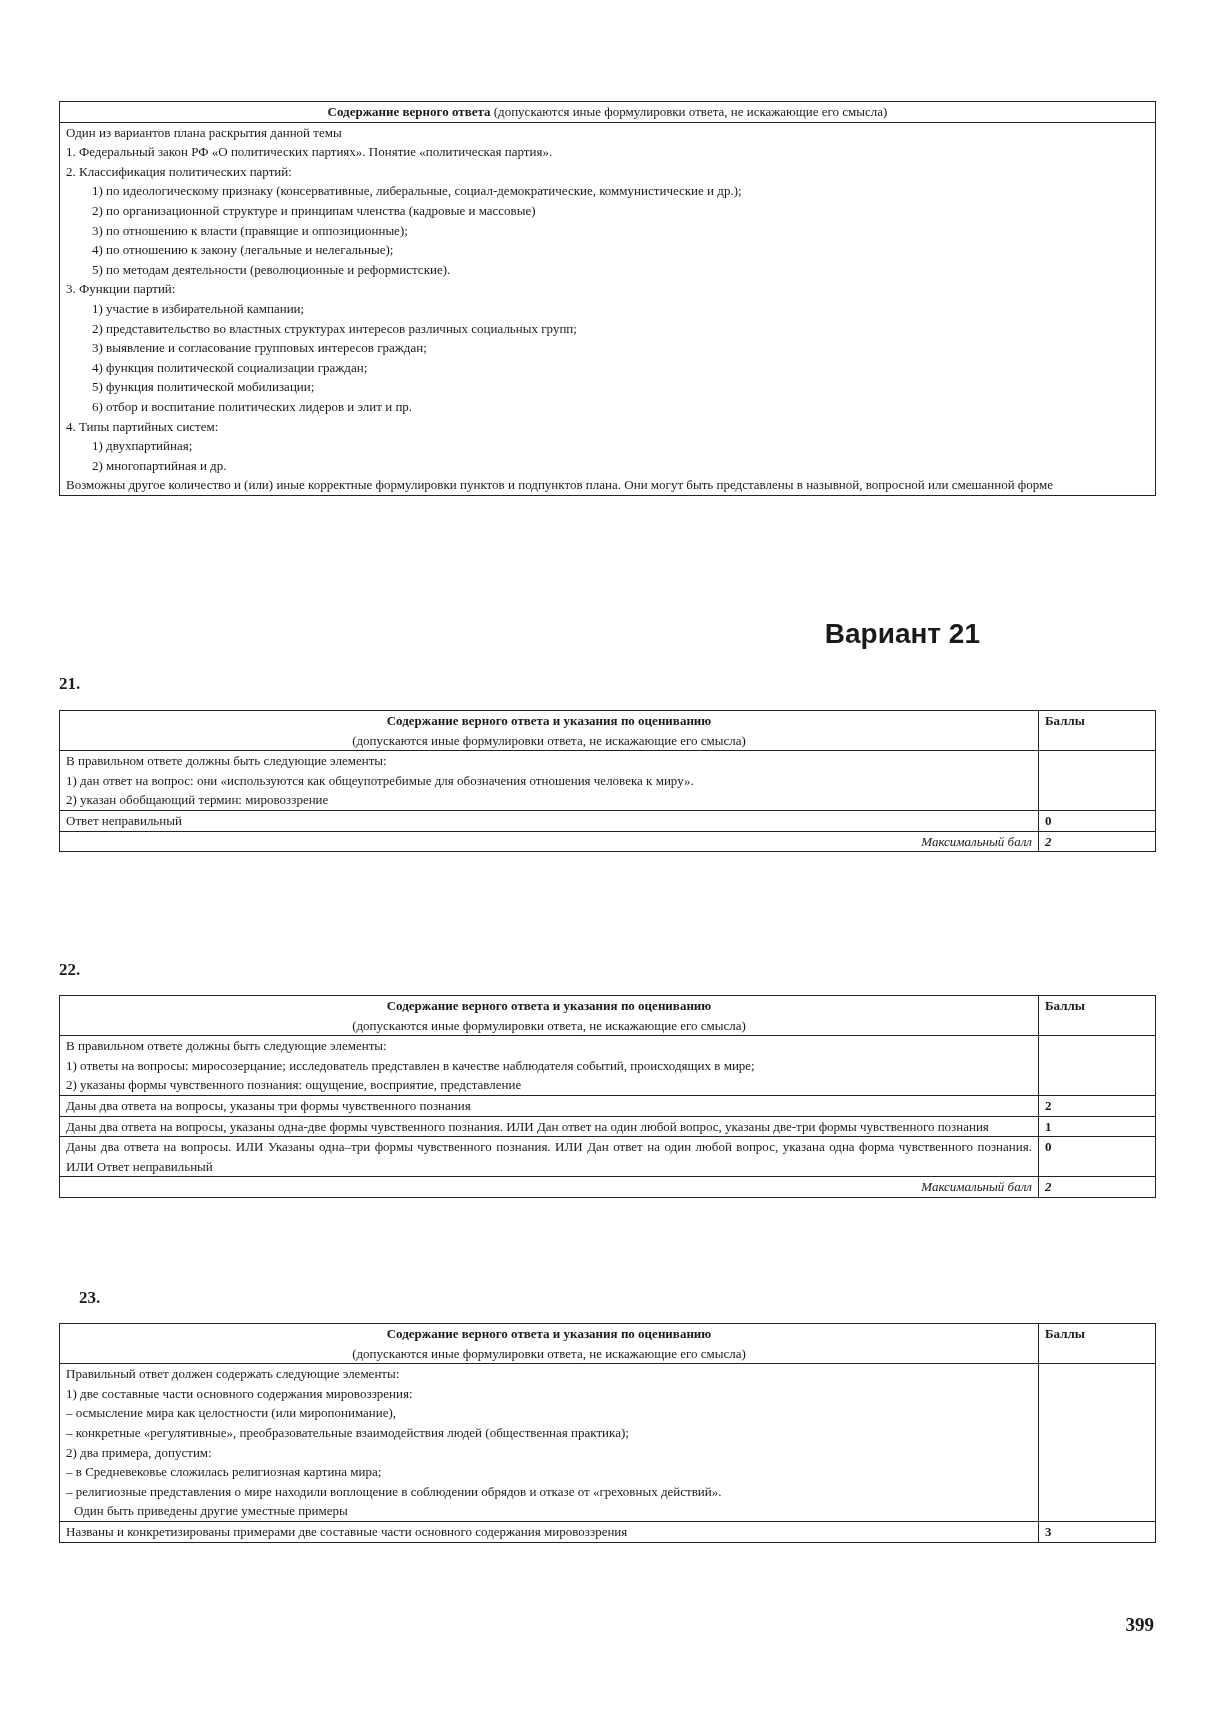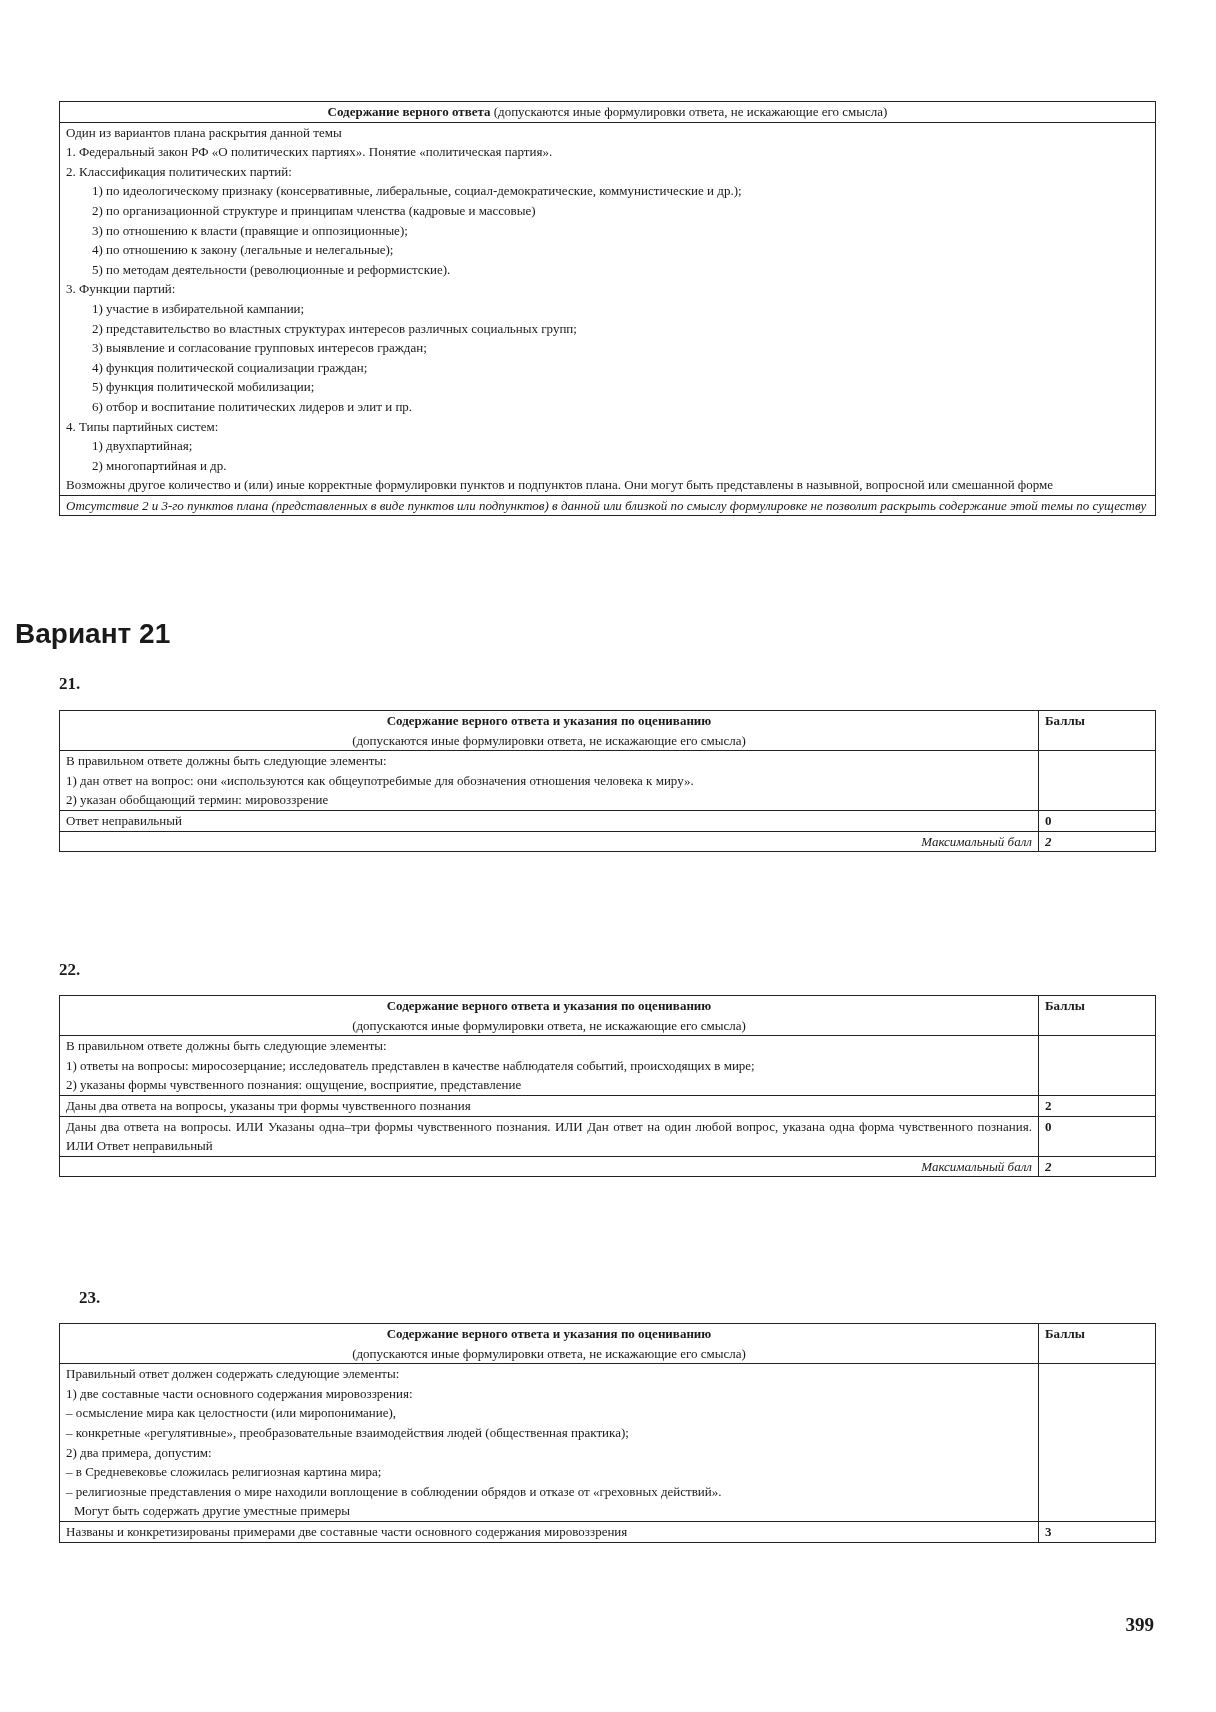--- a/index.html
+++ b/index.html
@@ -9,22 +9,22 @@
   .tbl td { border:1.6px solid #222; padding:0 6px; vertical-align:top; }
   .hdr { text-align:center; }
   .b { font-weight:bold; }
   .it { font-style:italic; }
   .just { text-align:justify; }
   .ind { padding-left:26px; display:block; }
   .line { display:block; }
   .score { text-align:left; font-weight:bold; width:104px; }
   .right { text-align:right; }
   .qnum { position:absolute; left:59px; font-weight:bold; font-size:17px; }
-  .variant { position:absolute; left:0; width:980px; top:618px; text-align:left;
-             font-family:"Liberation Sans","DejaVu Sans",sans-serif; font-weight:bold; font-size:28px;margin-left:15px; }
+  .variant { position:absolute; left:0; width:980px; top:618px; text-align:right;
+             font-family:"Liberation Sans","DejaVu Sans",sans-serif; font-weight:bold; font-size:28px; }
   .pagenum { position:absolute; right:62px; top:1614px; font-weight:bold; font-size:19px;text-align:center; }
 </style>
 </head>
 <body>
 
 <table class="tbl" style="left:59px; top:101px; width:1097px;">
   <tbody>
       <tr>
     <td class="hdr">
       <span class="b">Содержание верного ответа</span><span> (допускаются иные формулировки ответа, не искажающие его смысла)</span>
@@ -47,23 +47,20 @@
             <span class="ind">3) выявление и согласование групповых интересов граждан;</span>
             <span class="ind">4) функция политической социализации граждан;</span>
             <span class="ind">5) функция политической мобилизации;</span>
             <span class="ind">6) отбор и воспитание политических лидеров и элит и пр.</span>
             <span class="line">4. Типы партийных систем:</span>
             <span class="ind">1) двухпартийная;</span>
             <span class="ind">2) многопартийная и др.</span>
           </div>
       <div class="just">Возможны другое количество и (или) иные корректные формулировки пунктов и подпунктов плана. Они могут быть представлены в назывной, вопросной или смешанной форме</div>
     </td>
-  </tr>
-  <tr>
-    <td class="it just">Отсутствие 2 и 3-го пунктов плана (представленных в виде пунктов или подпунктов) в данной или близкой по смыслу формулировке не позволит раскрыть содержание этой темы по существу</td>
   </tr>
 </tbody>
   </table>
 
 <div class="variant">Вариант 21</div>
 
 <div class="qnum" style="top:674px;">21.</div>
 <table class="tbl" style="left:59px; top:710px; width:1097px;">
   <tbody>
       <tr>
@@ -108,20 +105,24 @@
       <span class="line">1) ответы на вопросы: миросозерцание; исследователь представлен в качестве наблюдателя событий, происходящих в мире;</span>
       <span class="line">2) указаны формы чувственного познания: ощущение, восприятие, представление</span>
     </td>
     <td class="score"></td>
   </tr>
   <tr>
     <td class="just">Даны два ответа на вопросы, указаны три формы чувственного познания</td>
     <td class="score">2</td>
   </tr>
   <tr>
+    <td class="just">Даны два ответа на вопросы, указаны одна-две формы чувственного познания. ИЛИ Дан ответ на один любой вопрос, указаны две-три формы чувственного познания</td>
+    <td class="score">1</td>
+  </tr>
+  <tr>
     <td class="just">Даны два ответа на вопросы. ИЛИ Указаны одна–три формы чувственного познания. ИЛИ Дан ответ на один любой вопрос, указана одна форма чувственного познания. ИЛИ Ответ неправильный</td>
     <td class="score">0</td>
   </tr>
   <tr>
     <td class="it right">Максимальный балл</td>
     <td class="score it">2</td>
   </tr>
 </tbody>
   </table>
 
@@ -137,21 +138,21 @@
   </tr>
   <tr>
     <td class="just">
       <span class="line">Правильный ответ должен содержать следующие элементы:</span>
       <span class="line">1) две составные части основного содержания мировоззрения:</span>
       <span class="line">– осмысление мира как целостности (или миропонимание),</span>
       <span class="line">– конкретные «регулятивные», преобразовательные взаимодействия людей (общественная практика);</span>
       <span class="line">2) два примера, допустим:</span>
       <span class="line">– в Средневековье сложилась религиозная картина мира;</span>
       <span class="line">– религиозные представления о мире находили воплощение в соблюдении обрядов и отказе от «греховных действий».</span>
-      <span class="line" style="padding-left:8px;">  Могут быть содержать другие уместные примеры</span>
+      <span class="line" style="padding-left:8px;">  Один быть приведены другие уместные примеры</span>
     </td>
     <td class="score"></td>
   </tr>
   <tr>
     <td>Названы и конкретизированы примерами две составные части основного содержания мировоззрения</td>
     <td class="score">3</td>
   </tr>
 </tbody>
   </table>
 

